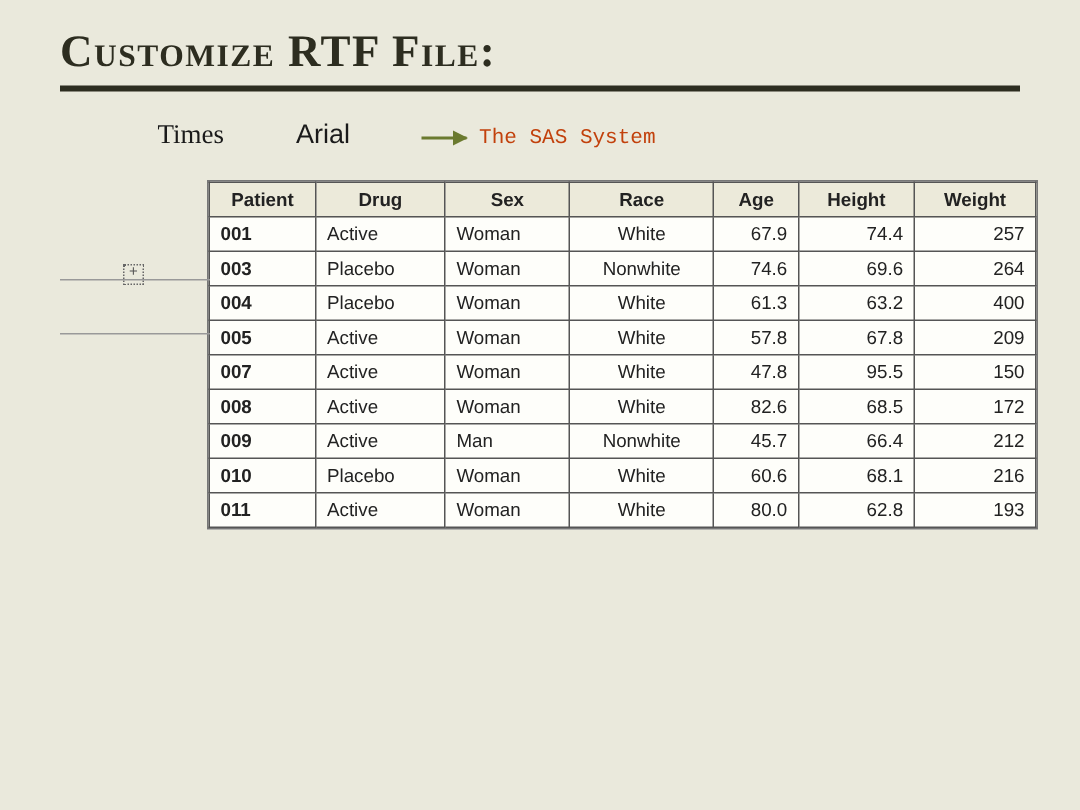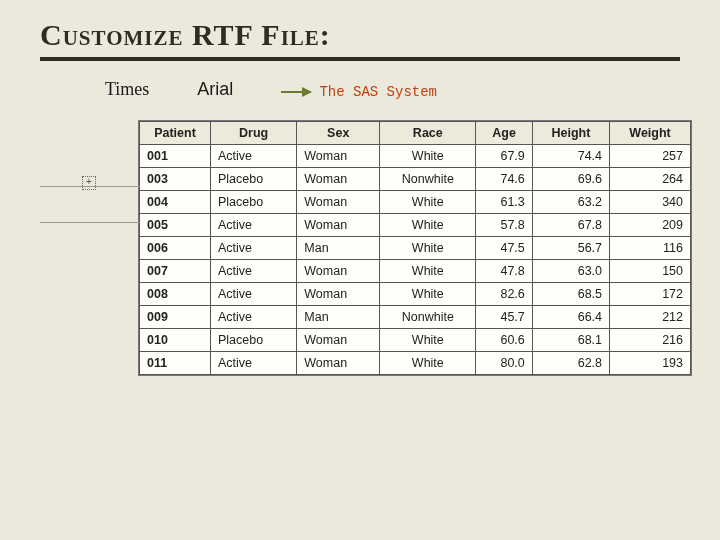--- a/index.html
+++ b/index.html
@@ -173,47 +173,38 @@
             <td class="num">69.6</td>
             <td class="num">264</td>
           </tr>
           <tr>
             <td class="pid">004</td>
             <td>Placebo</td>
             <td>Woman</td>
             <td class="race">White</td>
             <td class="num">61.3</td>
             <td class="num">63.2</td>
-            <td class="num">340</td>
+            <td class="num">400</td>
           </tr>
           <tr>
             <td class="pid">005</td>
             <td>Active</td>
             <td>Woman</td>
             <td class="race">White</td>
             <td class="num">57.8</td>
             <td class="num">67.8</td>
             <td class="num">209</td>
           </tr>
           <tr>
-            <td class="pid">006</td>
-            <td>Active</td>
-            <td>Man</td>
-            <td class="race">White</td>
-            <td class="num">47.5</td>
-            <td class="num">56.7</td>
-            <td class="num">116</td>
-          </tr>
-          <tr>
             <td class="pid">007</td>
             <td>Active</td>
             <td>Woman</td>
             <td class="race">White</td>
             <td class="num">47.8</td>
-            <td class="num">63.0</td>
+            <td class="num">95.5</td>
             <td class="num">150</td>
           </tr>
           <tr>
             <td class="pid">008</td>
             <td>Active</td>
             <td>Woman</td>
             <td class="race">White</td>
             <td class="num">82.6</td>
             <td class="num">68.5</td>
             <td class="num">172</td>

